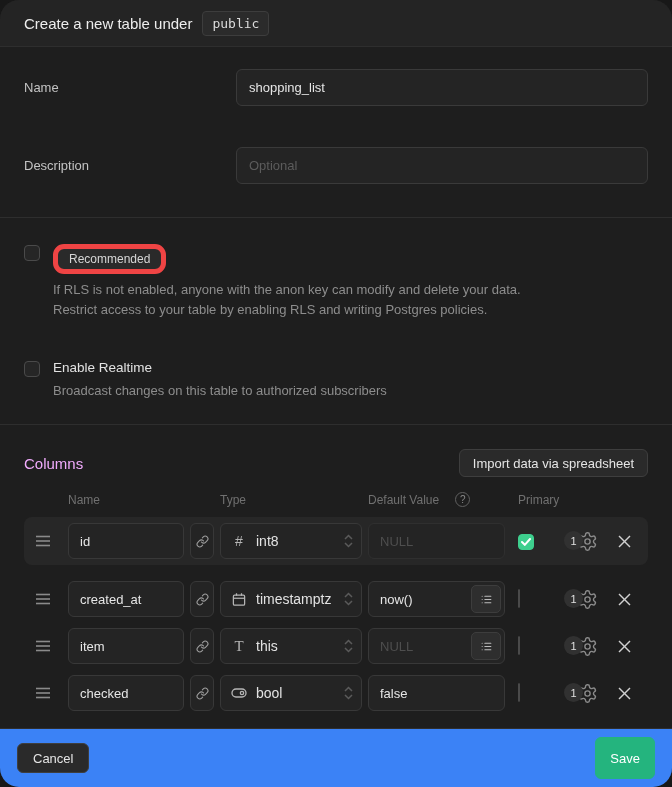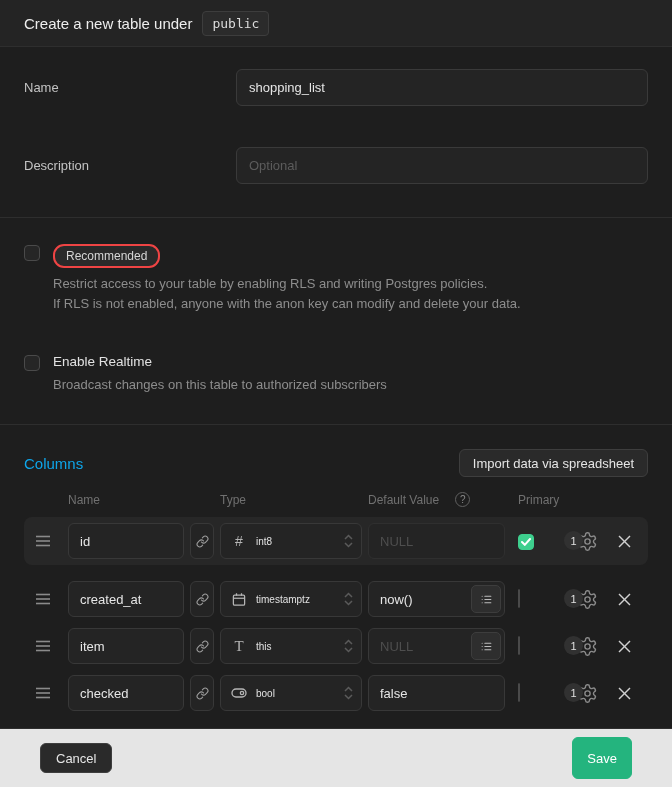--- a/index.html
+++ b/index.html
@@ -1,18 +1,18 @@
 <!DOCTYPE html>
 <html><head>
 <meta charset="utf-8">
 <style>
   * { margin:0; padding:0; box-sizing:border-box; }
   html,body { width:672px; height:787px; background:#181818; }
   body { font-family:"Liberation Sans","DejaVu Sans",sans-serif; color:#e8e8e8; }
-  .dialog { width:672px; height:787px; background:#1e1e1e; display:flex; flex-direction:column; overflow:hidden; }
+  .dialog { width:672px; height:787px; background:#1e1e1e; display:flex; flex-direction:column; overflow:hidden;border-radius:19px; }
 
   
   .dlg-header { height:47px; flex:0 0 47px; background:#242424; border-bottom:1px solid #2e2e2e;
     display:flex; align-items:center; padding:0 24px; gap:10px; }
   .dlg-title { font-size:15px; color:#ededed; }
   .schema-badge { font-family:"DejaVu Sans Mono","Liberation Mono",monospace; font-size:13px; color:#dcdcdc;
     background:#2b2b2b; border:1px solid #3d3d3d; border-radius:4px; padding:4px 9px; }
 
   
   .sec-basic { height:171px; flex:0 0 171px; background:#1e1e1e; border-bottom:1px solid #2e2e2e; padding:22px 24px 0; }
@@ -23,27 +23,27 @@
   .text-input::placeholder { color:#5c5c5c; }
 
   
   .sec-toggles { height:207px; flex:0 0 207px; background:#1e1e1e; border-bottom:1px solid #2e2e2e; padding:26px 24px 0; }
   .toggle-block { display:flex; margin-bottom:40px; }
   .checkbox { width:16px; height:16px; flex:0 0 16px; margin-top:1px; background:#262626; border:1px solid #4a4a4a; border-radius:4px; cursor:pointer; }
   .checkbox.checked { background:#3ecf8e; border-color:#3ecf8e; display:flex; align-items:center; justify-content:center; }
   .toggle-body { margin-left:13px; }
   .toggle-title-row { display:flex; align-items:center; gap:10px; }
   .toggle-title { font-size:13.5px; color:#e2e2e2; }
-  .pill-badge { font-size:12px; color:#d6d6d6; background:#2a2a2a; border:2px solid #ef4444; border-radius:11px; padding:3px 11px; }
+  .pill-badge { font-size:12px; color:#d6d6d6; background:#2a2a2a; border:5px solid #ef4444; border-radius:11px; padding:3px 11px; }
   .toggle-desc { font-size:13px; color:#8d8d8d; line-height:20px; margin-top:6px; }
 
   
   .sec-columns { height:303px; flex:0 0 303px; background:#1e1e1e; padding:24px 24px 0; }
   .columns-title-row { display:flex; align-items:center; justify-content:space-between; margin-bottom:15px; }
-  .columns-title { font-size:15px; color:#0ea5e9; }
+  .columns-title { font-size:15px; color:#f0abfc; }
   .btn-secondary { background:#2a2a2a; border:1px solid #3e3e3e; border-radius:6px; color:#e5e5e5;
     font-size:13px; font-family:inherit; height:28px; padding:0 13px; cursor:pointer; }
 
   .col-headers { display:flex; align-items:center; font-size:12px; color:#707070; margin-bottom:10px; }
   .col-h-handle { width:44px; flex:0 0 44px; }
   .col-h-name { width:152px; flex:0 0 152px; }
   .col-h-type { width:148px; flex:0 0 148px; }
   .col-h-default { width:150px; flex:0 0 150px; display:flex; align-items:center; gap:16px; }
   .col-h-primary { flex:0 0 auto; }
   .help-circle { width:15px; height:15px; border:1px solid #616161; border-radius:50%; color:#8a8a8a;
@@ -52,40 +52,40 @@
   .col-row { display:flex; align-items:center; height:44px; margin-bottom:3px; border-radius:8px; }
   .col-row.selected { background:#272727; height:48px; margin-bottom:12px; }
   .drag-handle { width:44px; flex:0 0 44px; display:flex; align-items:center; justify-content:flex-start; padding-left:12px; cursor:grab; }
   .cell-input { width:116px; flex:0 0 116px; height:36px; background:#242424; border:1px solid #383838; border-radius:6px;
     color:#e6e6e6; font-size:13px; padding:0 11px; outline:none; font-family:inherit; }
   .cell-input::placeholder { color:#4e4e4e; }
   .link-btn { width:24px; flex:0 0 24px; height:36px; margin:0 6px; background:#242424; border:1px solid #383838;
     border-radius:6px; display:flex; align-items:center; justify-content:center; cursor:pointer; }
   .type-select { width:142px; flex:0 0 142px; height:36px; background:#242424; border:1px solid #383838; border-radius:6px;
     display:flex; align-items:center; padding:0 8px 0 10px; gap:9px; cursor:pointer; position:relative; }
-  .type-label { font-size:10px; color:#e2e2e2; flex:1; white-space:nowrap; overflow:hidden; }
+  .type-label { font-size:14px; color:#e2e2e2; flex:1; white-space:nowrap; overflow:hidden; }
   .type-glyph { font-size:14px; color:#b5b5b5; width:16px; text-align:center; }
   .type-glyph.serif { font-family:"Liberation Serif","DejaVu Serif",serif; font-size:15px; }
   .default-wrap { width:137px; flex:0 0 137px; margin-left:6px; height:36px; position:relative;text-decoration:underline; }
   .default-input { width:100%; height:36px; background:#242424; border:1px solid #383838; border-radius:6px;
     color:#e6e6e6; font-size:13px; padding:0 11px; outline:none; font-family:inherit; }
   .default-input::placeholder { color:#4e4e4e; }
   .default-input.dim { border-color:#2f2f2f; }
   .list-btn { position:absolute; right:4px; top:4px; width:30px; height:28px; background:#2e2e2e; border:1px solid #3d3d3d;
     border-radius:5px; display:flex; align-items:center; justify-content:center; cursor:pointer; }
   .primary-cell { margin-left:13px; width:16px; flex:0 0 16px; }
   .row-actions { margin-left:auto; display:flex; align-items:center; padding-right:14px; }
   .gear-wrap { position:relative; width:34px; height:24px; display:flex; align-items:center; justify-content:flex-end; cursor:pointer; }
   .count-badge { position:absolute; left:0; top:2px; width:19px; height:19px; background:#313131; border-radius:50%;
     color:#e0e0e0; font-size:11px; display:flex; align-items:center; justify-content:center; z-index:2; }
   .remove-btn { margin-left:16px; width:20px; height:20px; display:flex; align-items:center; justify-content:center; cursor:pointer; }
 
   
-  .dlg-footer { height:59px; flex:0 0 59px; background:#e5e5e5; border-top:1px solid #2e2e2e;
-    display:flex; align-items:center; justify-content:space-between; padding:0 40px; }
+  .dlg-footer { height:59px; flex:0 0 59px; background:#3b82f6; border-top:1px solid #2e2e2e;
+    display:flex; align-items:center; justify-content:space-between; padding:0 17px; }
   .btn-cancel { background:#2a2a2a; border:1px solid #3e3e3e; border-radius:6px; color:#e5e5e5;
     font-size:13px; font-family:inherit; height:30px; padding:0 15px; cursor:pointer; }
   .btn-save { background:#24b47e; border:1px solid #24b47e; border-radius:6px; color:#ffffff;
     font-size:13px; font-family:inherit; height:42px; padding:0 14px; cursor:pointer; }
 
   svg.ic { display:block; }
 </style>
 </head>
 <body>
 
@@ -108,22 +108,22 @@
   </div>
 
   <div class="sec-toggles">
     <div class="toggle-block">
       <div class="checkbox"></div>
       <div class="toggle-body">
         <div class="toggle-title-row">
           <span class="pill-badge">Recommended</span>
         </div>
         <div class="toggle-desc">
+          <div>If RLS is not enabled, anyone with the anon key can modify and delete your data.</div>
           <div>Restrict access to your table by enabling RLS and writing Postgres policies.</div>
-          <div>If RLS is not enabled, anyone with the anon key can modify and delete your data.</div>
         </div>
       </div>
     </div>
     <div class="toggle-block">
       <div class="checkbox"></div>
       <div class="toggle-body">
         <div class="toggle-title-row">
           <span class="toggle-title">Enable Realtime</span>
         </div>
         <div class="toggle-desc">Broadcast changes on this table to authorized subscribers</div>

